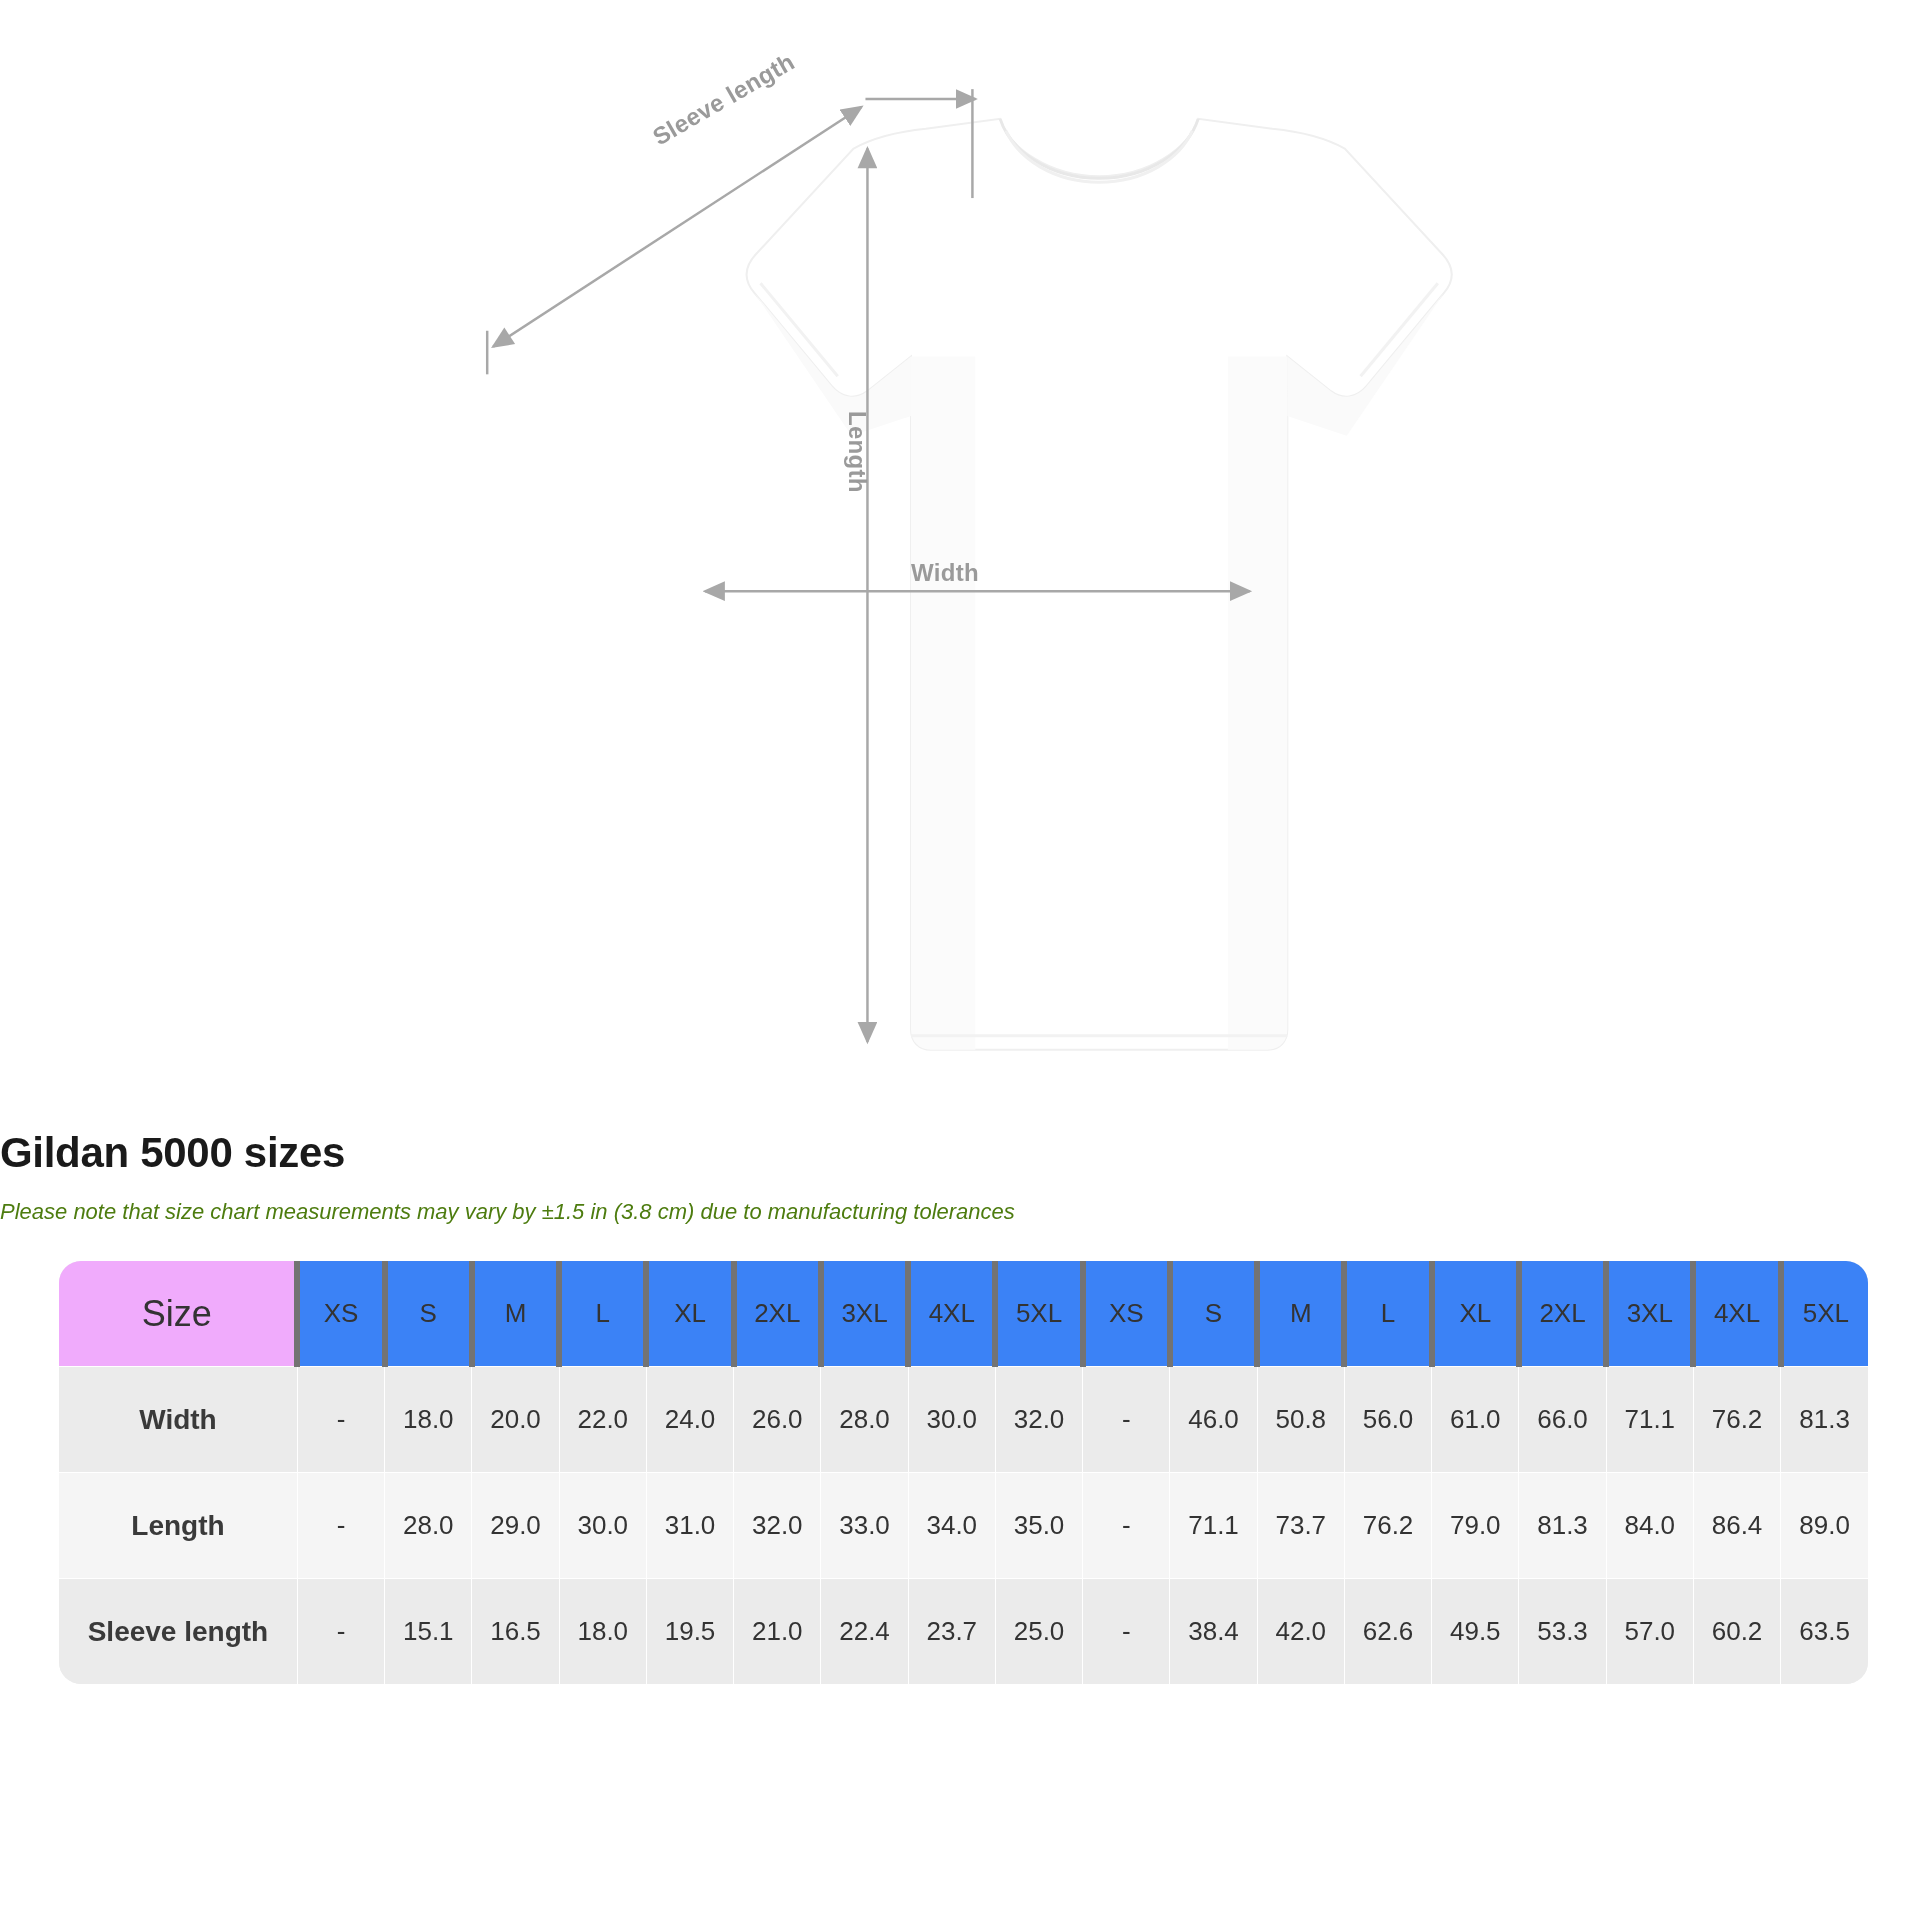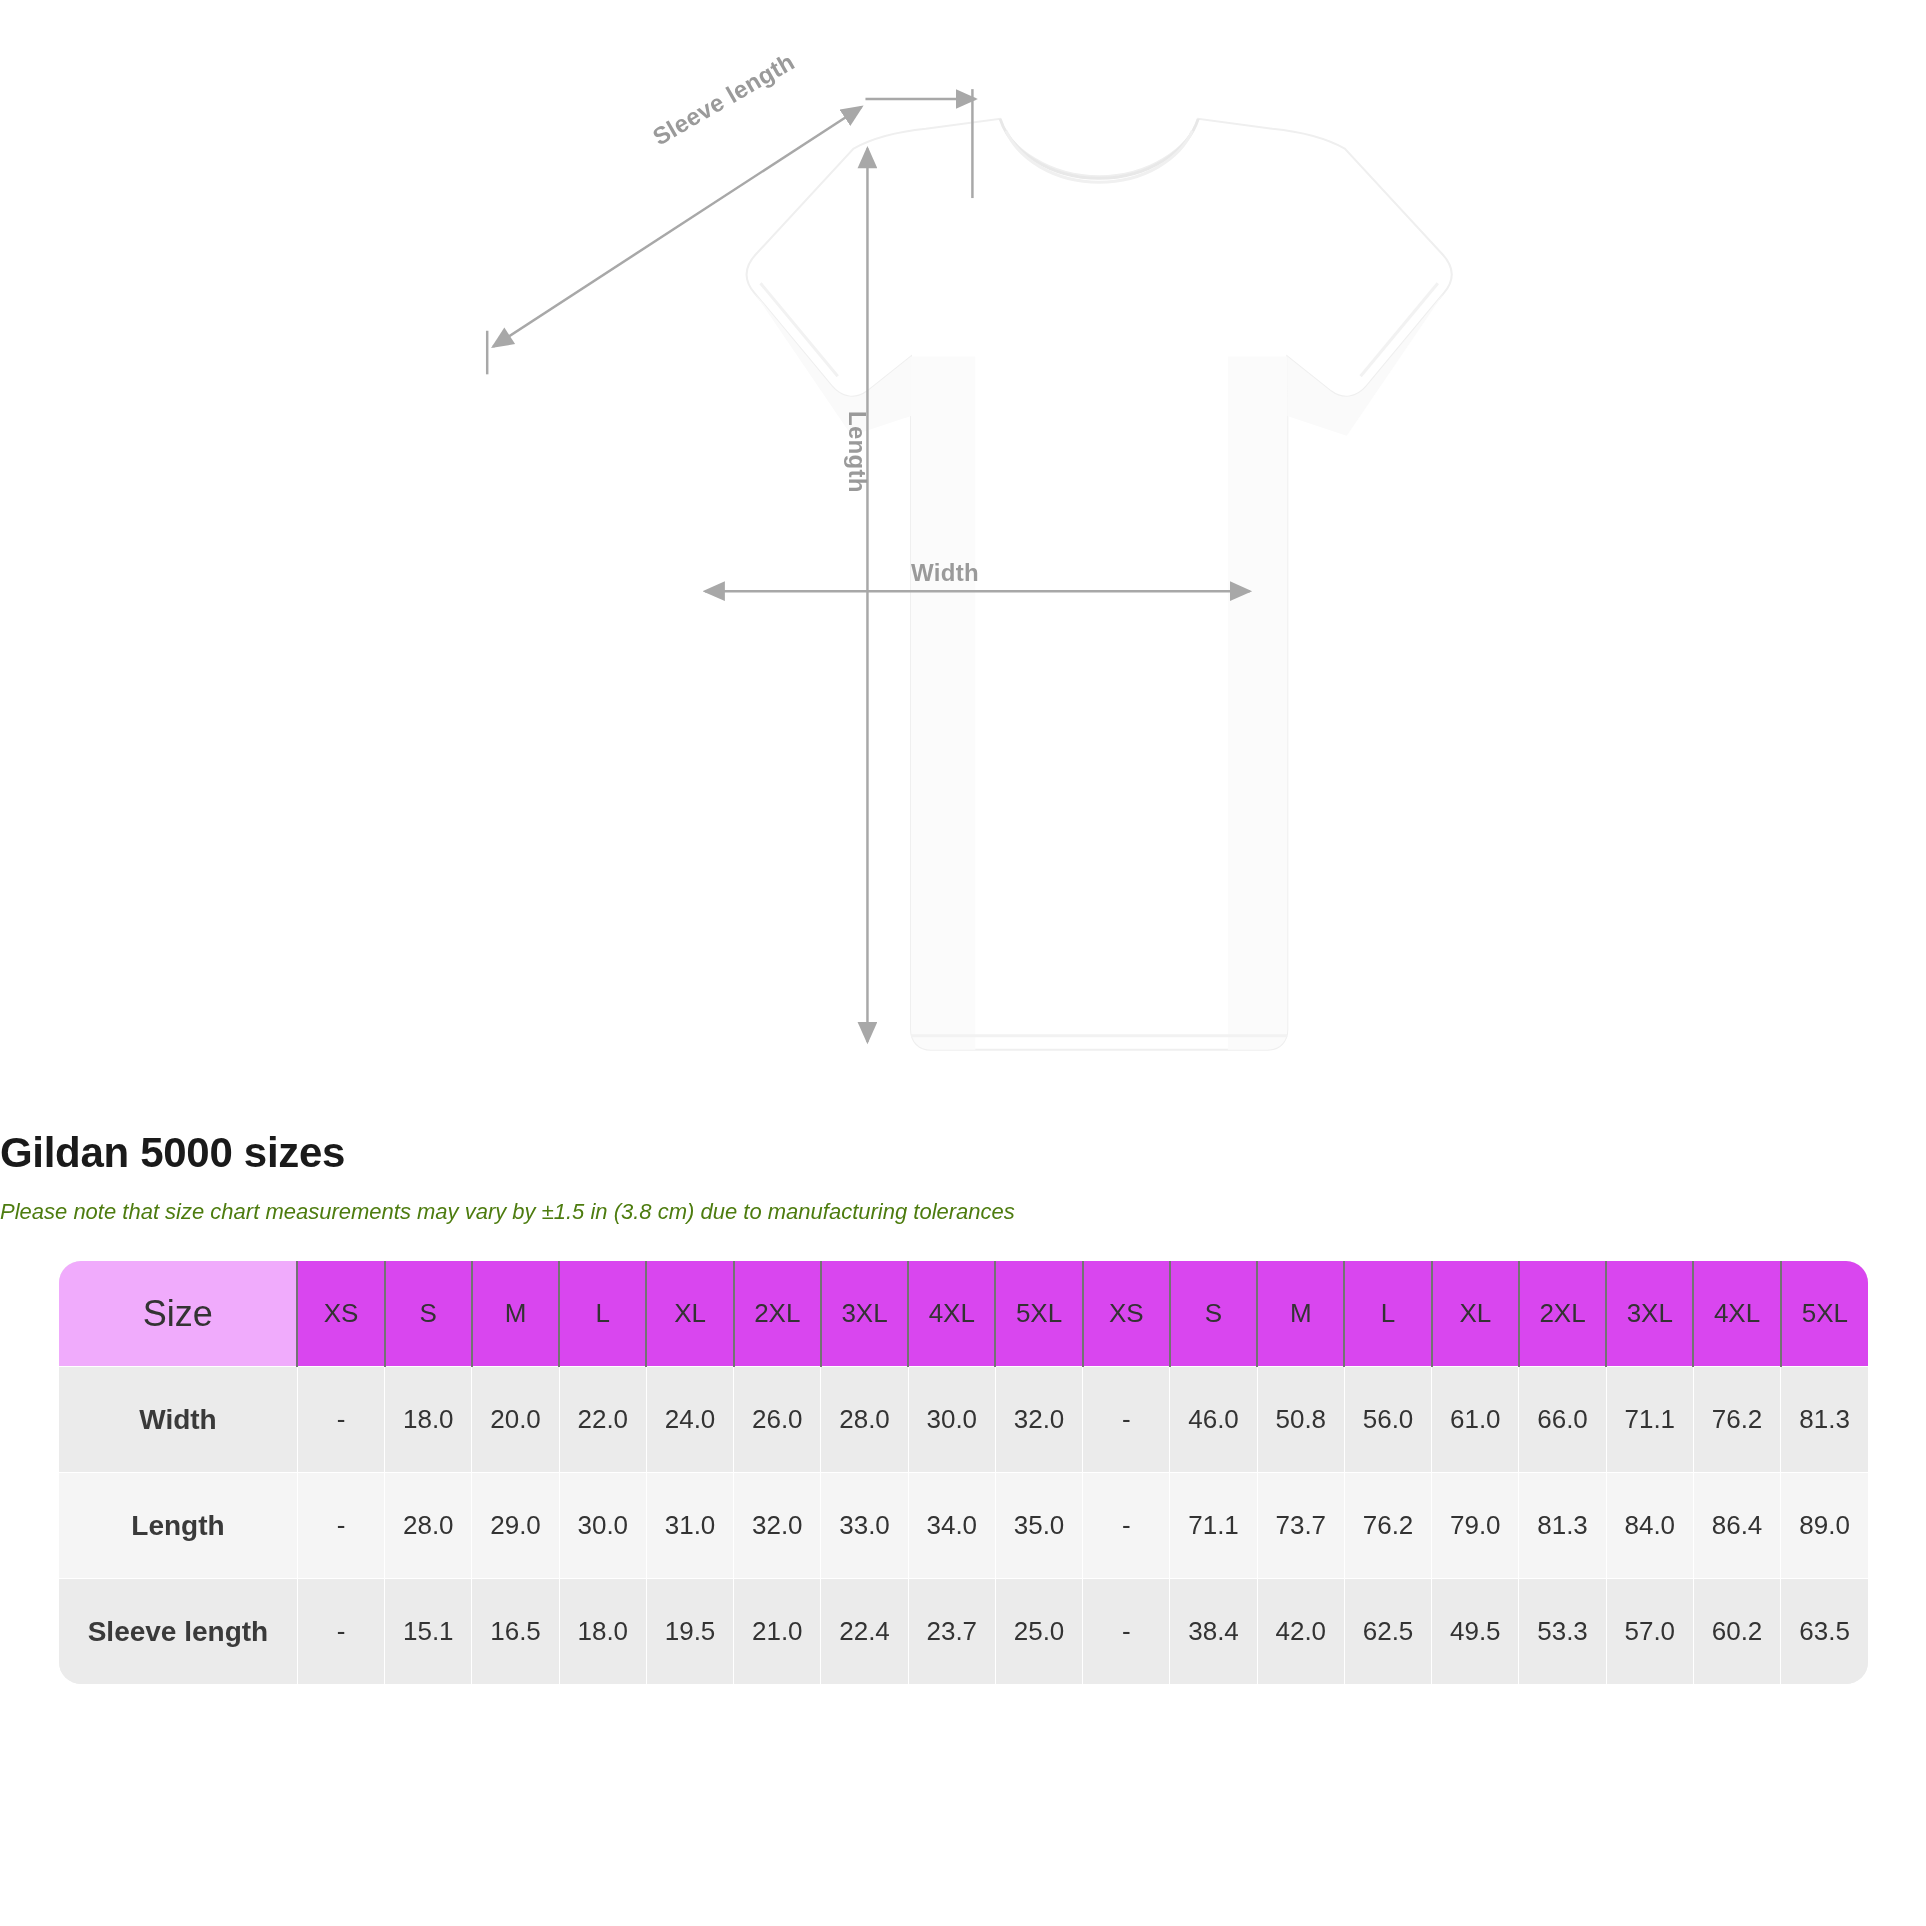--- a/index.html
+++ b/index.html
@@ -103,25 +103,25 @@
     line-height: 1.25;
   }
   .unit-head .unit-sub {
     font-size: 24px;
     font-style: italic;
     color: #7d7d7d;
     line-height: 1.5;
   }
   .hdr-row td {
     height: 103px;
-    background: #d946ef;
+    background: #3b82f6;
     font-weight: bold;
     color: #4a4a4a;
     font-size: 27px;
-    border-left: 2px solid #737373;
+    border-left: 6px solid #737373;
   }
   .hdr-row td.rowlabel {
     background: #f0abfc;
     font-size: 36px;
     border-left: none;
   }
   .data-row td {
     height: 103px;
     border-left: 1px solid #ffffff;
     border-top: 1px solid #ffffff;
@@ -310,21 +310,21 @@
         <td>16.5</td>
         <td>18.0</td>
         <td>19.5</td>
         <td>21.0</td>
         <td>22.4</td>
         <td>23.7</td>
         <td>25.0</td>
         <td>-</td>
         <td>38.4</td>
         <td>42.0</td>
-        <td>62.5</td>
+        <td>62.6</td>
         <td>49.5</td>
         <td>53.3</td>
         <td>57.0</td>
         <td>60.2</td>
         <td>63.5</td>
       </tr>
     </tbody>
   </table>
 </div>
 

